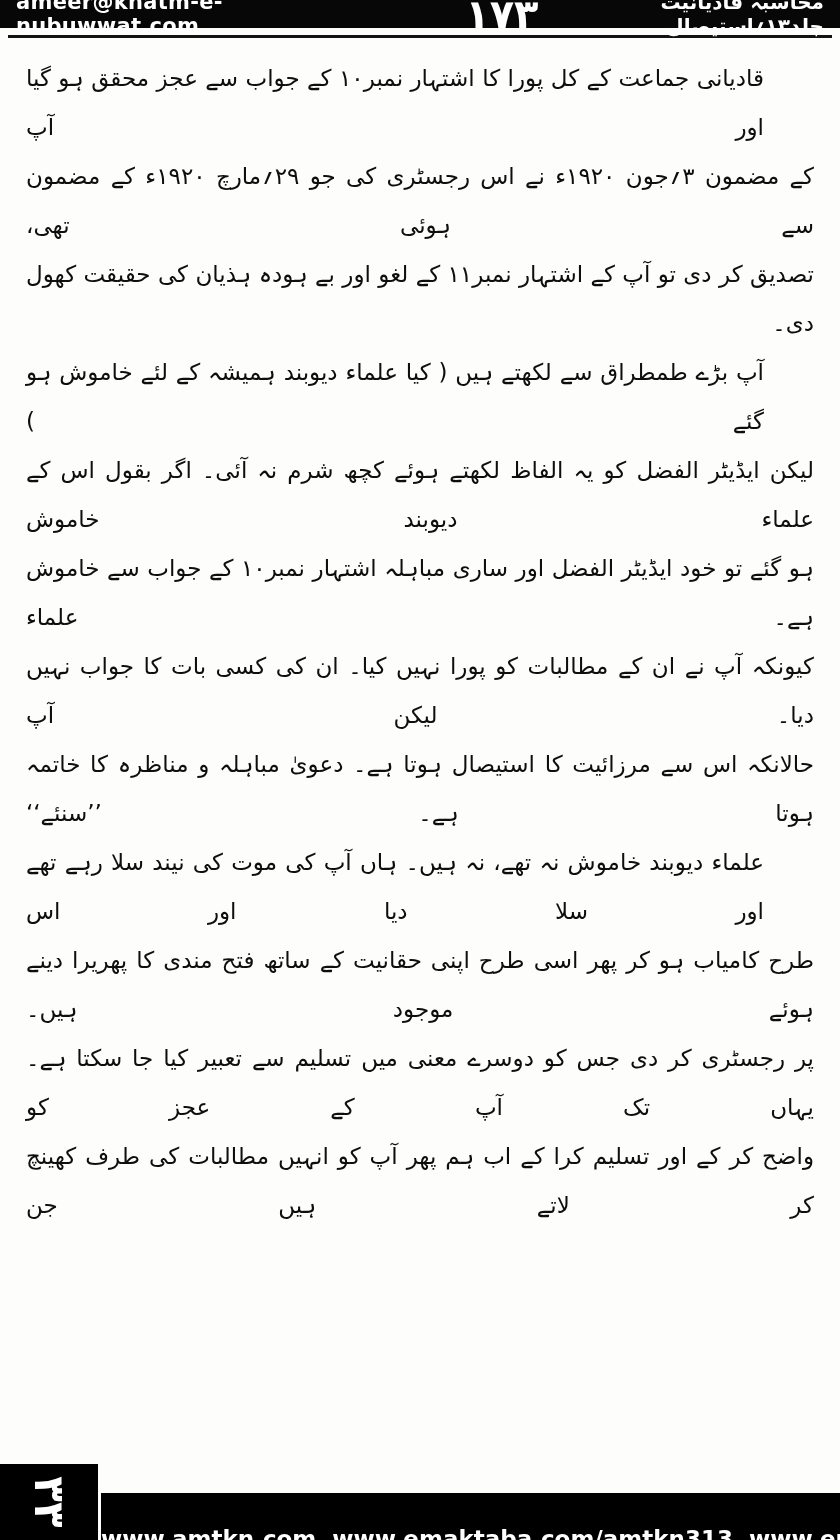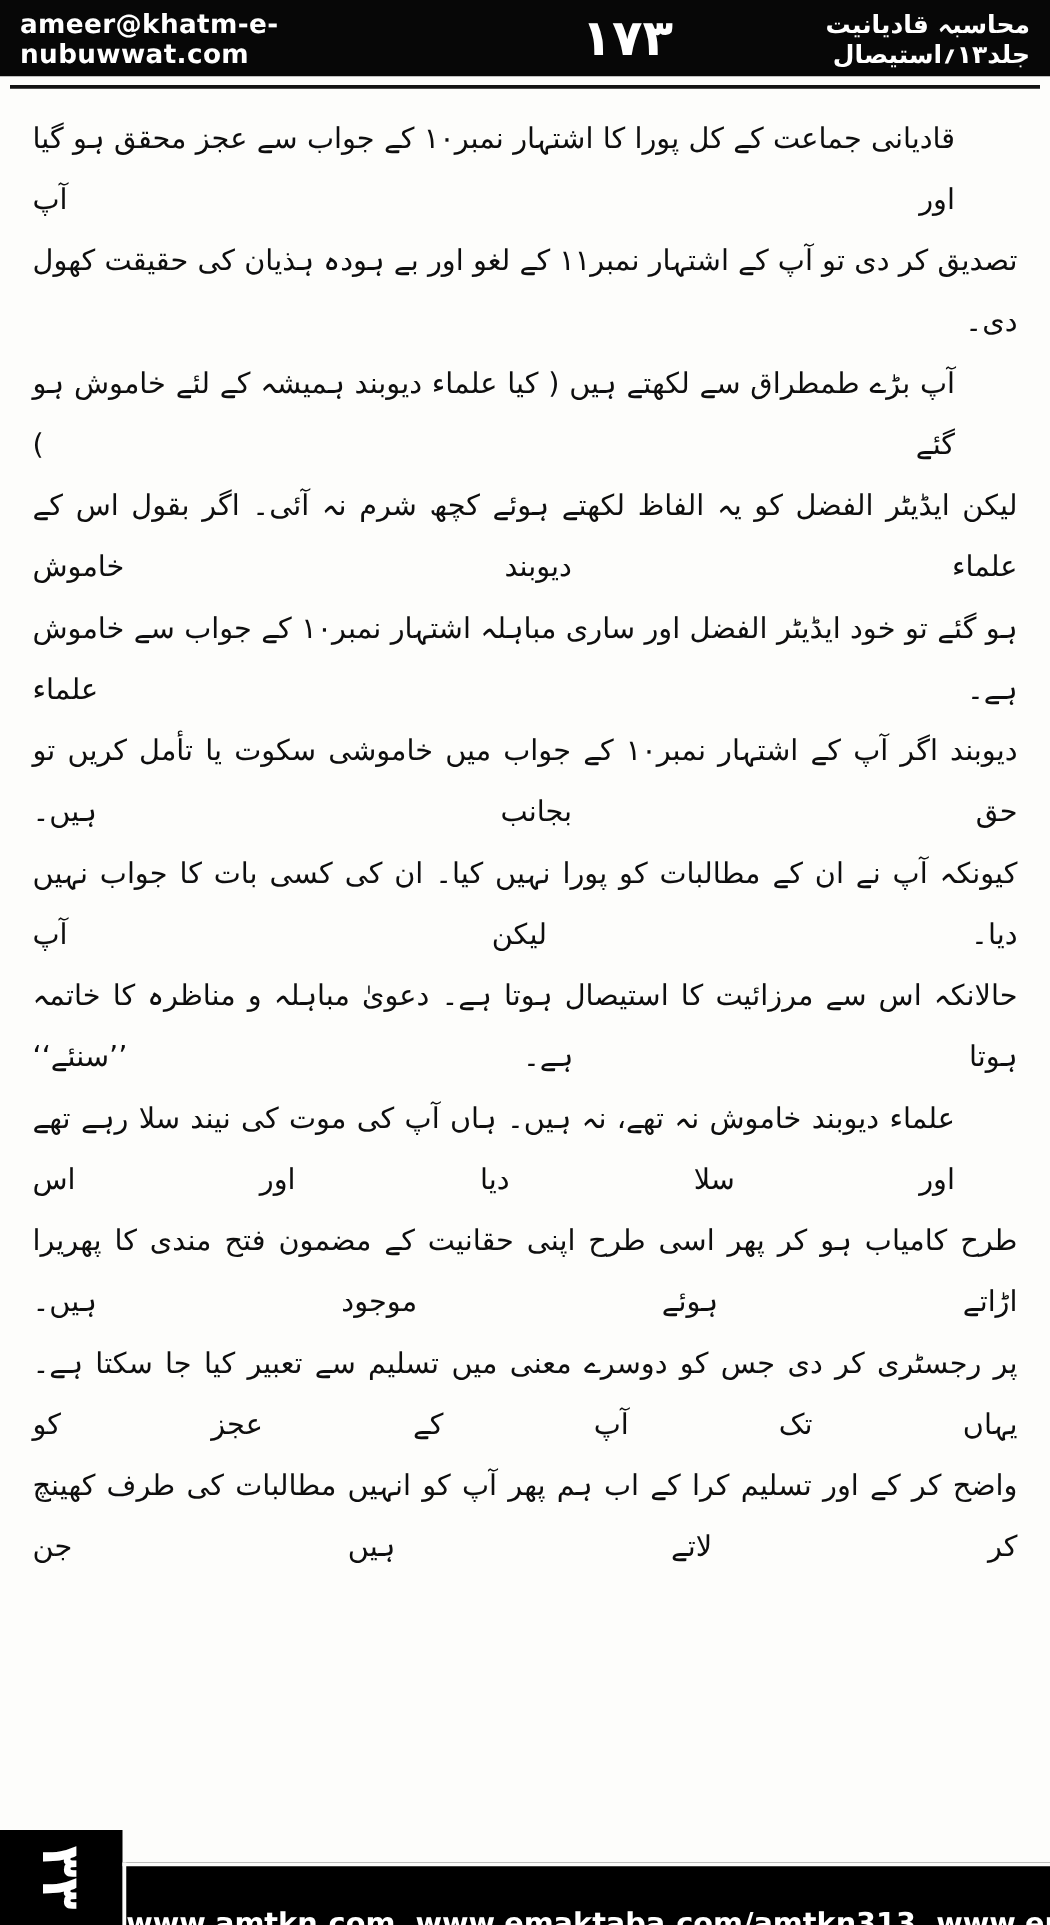--- a/index.html
+++ b/index.html
@@ -9,21 +9,21 @@
     margin:0 auto;
     background:#fdfdfb;
     font-family:"DejaVu Sans", sans-serif;
     overflow:hidden;
     box-sizing:border-box;
   }
   
   .header-bar{
     display:flex;align-items:center;justify-content:space-between;
     background:#070707;color:#ffffff;
-    height:61px;padding:0 16px;box-sizing:border-box;
+    height:28px;padding:0 16px;box-sizing:border-box;
   }
   .header-email{font-weight:bold;font-size:21px;letter-spacing:.3px;direction:ltr;}
   .header-page{font-weight:bold;font-size:40px;direction:rtl;margin-left:110px;}
   .header-title{font-weight:bold;font-size:20px;direction:rtl;}
   .header-rule{height:0;border-top:3px solid #131313;margin:7px 8px 0 8px;}
   
   .body-text{
     direction:rtl;
     padding:16px 26px 0 26px;
     color:#0e0e0e;
@@ -66,29 +66,29 @@
 
   <div class="header-bar">
     <span class="header-email">ameer@khatm-e-nubuwwat.com</span>
     <span class="header-page">۱۷۳</span>
     <span class="header-title">محاسبہ قادیانیت جلد۱۳؍استیصال</span>
   </div>
   <div class="header-rule"></div>
 
   <div class="body-text">
     <div class="line indent">قادیانی جماعت کے کل پورا کا اشتہار نمبر۱۰ کے جواب سے عجز محقق ہو گیا اور آپ</div>
+    <div class="line">کے مضمون ۳؍جون ۱۹۲۰ء نے اس رجسٹری کی جو ۲۹؍مارچ ۱۹۲۰ء کے مضمون سے ہوئی تھی،</div>
     <div class="line">تصدیق کر دی تو آپ کے اشتہار نمبر۱۱ کے لغو اور بے ہودہ ہذیان کی حقیقت کھول دی۔</div>
     <div class="line indent">آپ بڑے طمطراق سے لکھتے ہیں ( کیا علماء دیوبند ہمیشہ کے لئے خاموش ہو گئے )</div>
     <div class="line">لیکن ایڈیٹر الفضل کو یہ الفاظ لکھتے ہوئے کچھ شرم نہ آئی۔ اگر بقول اس کے علماء دیوبند خاموش</div>
     <div class="line">ہو گئے تو خود ایڈیٹر الفضل اور ساری مباہلہ اشتہار نمبر۱۰ کے جواب سے خاموش ہے۔ علماء</div>
-    <div class="line">دیوبند اگر آپ کے اشتہار نمبر۱۰ کے جواب میں خاموشی سکوت یا تأمل کریں تو حق بجانب ہیں۔</div>
     <div class="line">کیونکہ آپ نے ان کے مطالبات کو پورا نہیں کیا۔ ان کی کسی بات کا جواب نہیں دیا۔ لیکن آپ</div>
     <div class="line">حالانکہ اس سے مرزائیت کا استیصال ہوتا ہے۔ دعویٰ مباہلہ و مناظرہ کا خاتمہ ہوتا ہے۔ ’’سنئے‘‘</div>
     <div class="line indent">علماء دیوبند خاموش نہ تھے، نہ ہیں۔ ہاں آپ کی موت کی نیند سلا رہے تھے اور سلا دیا اور اس</div>
-    <div class="line">طرح کامیاب ہو کر پھر اسی طرح اپنی حقانیت کے مضمون فتح مندی کا پھریرا اڑاتے ہوئے موجود ہیں۔</div>
+    <div class="line">طرح کامیاب ہو کر پھر اسی طرح اپنی حقانیت کے ساتھ فتح مندی کا پھریرا دینے ہوئے موجود ہیں۔</div>
     <div class="line">پر رجسٹری کر دی جس کو دوسرے معنی میں تسلیم سے تعبیر کیا جا سکتا ہے۔ یہاں تک آپ کے عجز کو</div>
     <div class="line">واضح کر کے اور تسلیم کرا کے اب ہم پھر آپ کو انہیں مطالبات کی طرف کھینچ کر لاتے ہیں جن</div>
 
   </div>
 
   <div class="footer">
     <div class="footer-page-box">
       <span class="footer-page-num">۳۳</span>
     </div>
     <div class="footer-bar">

